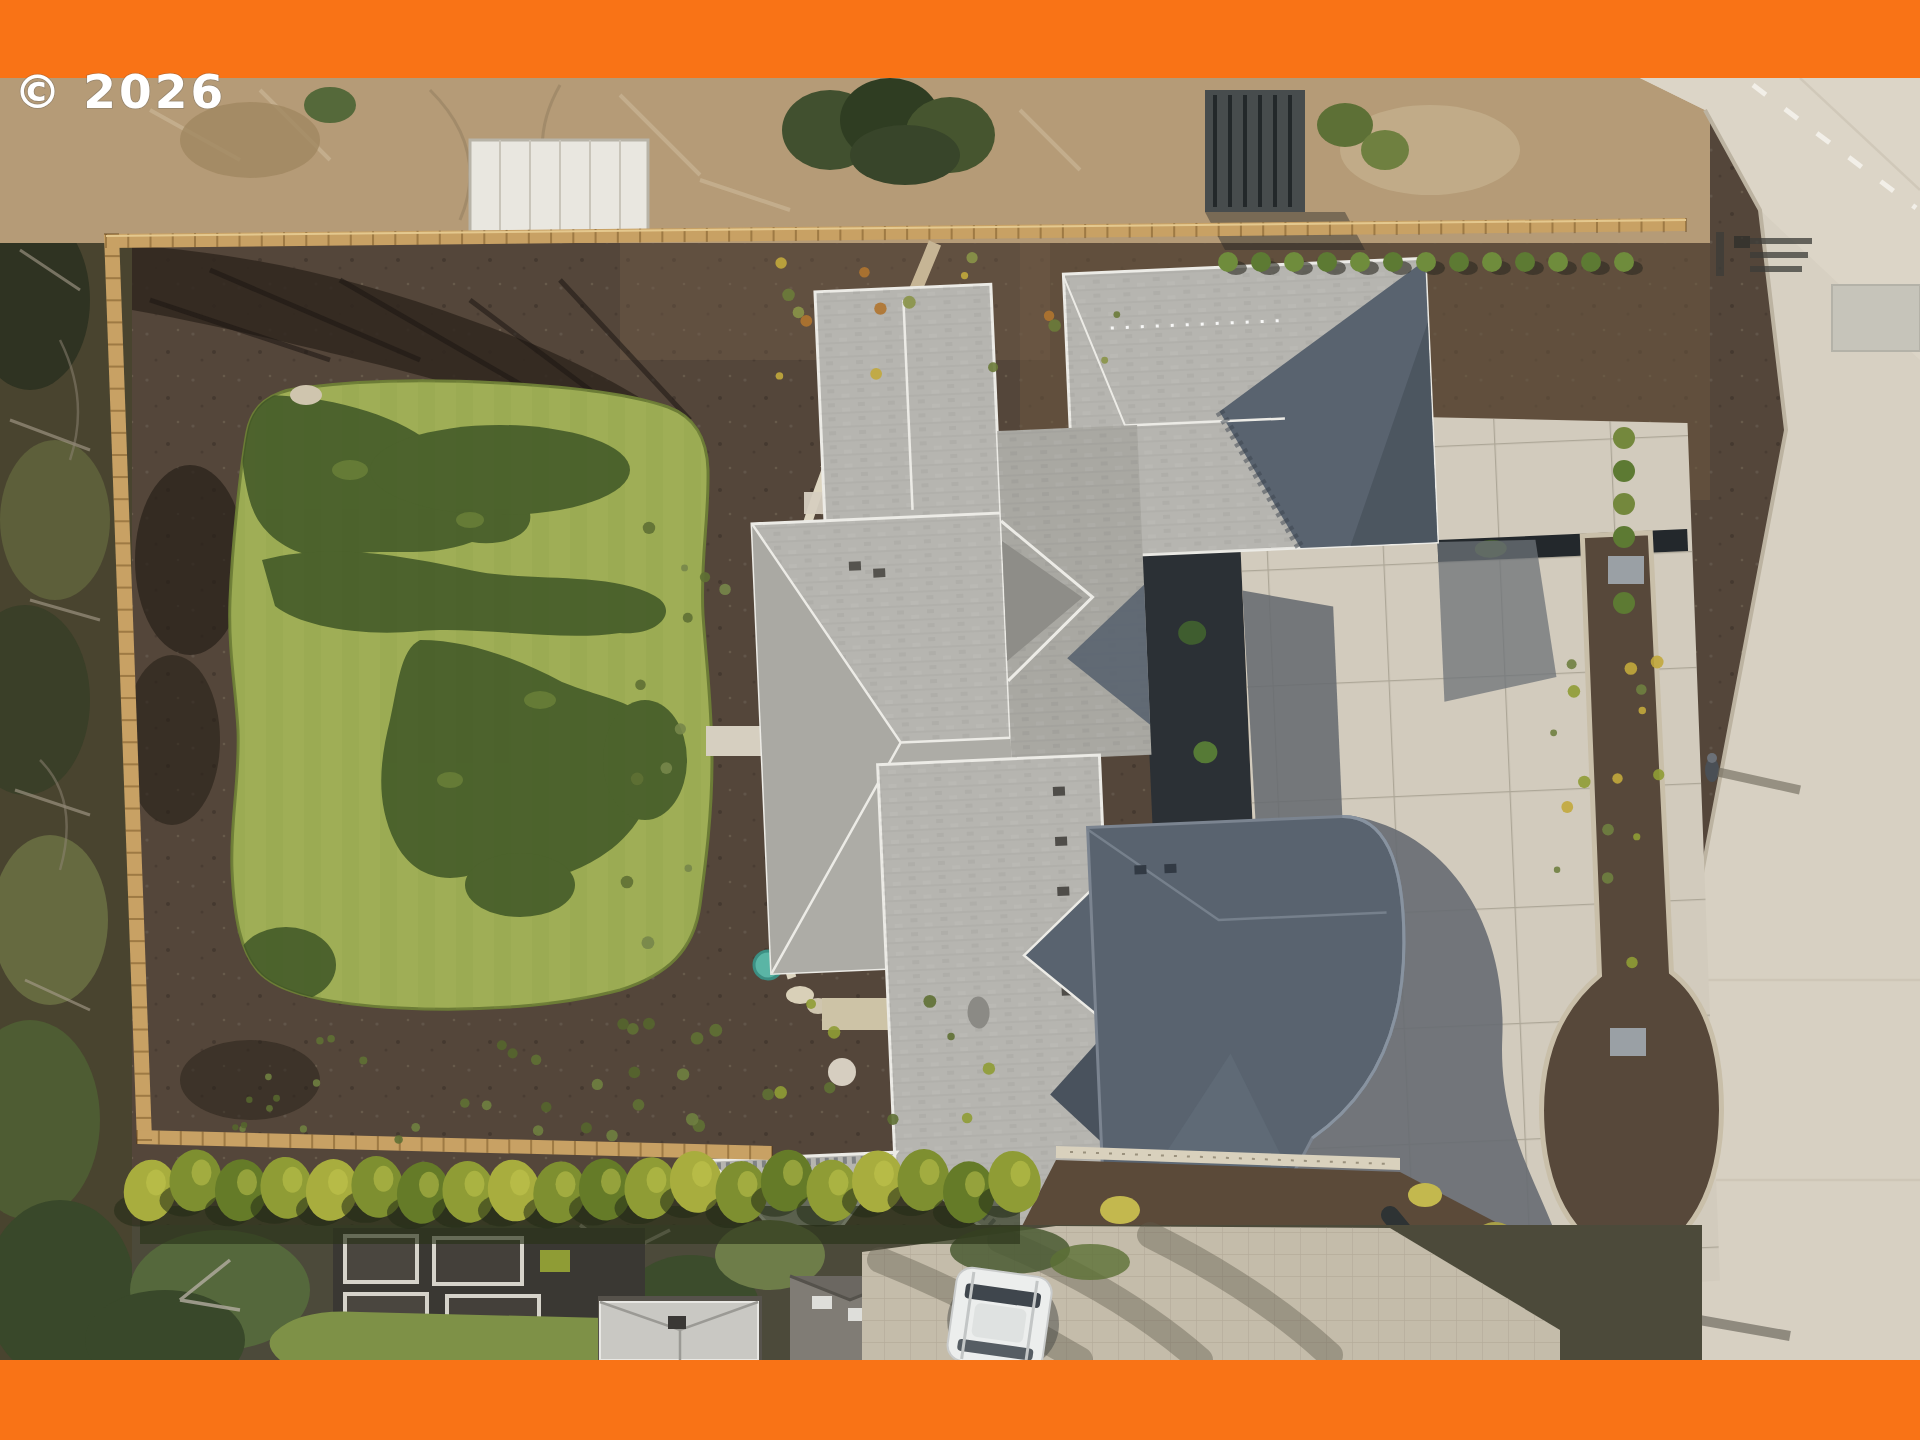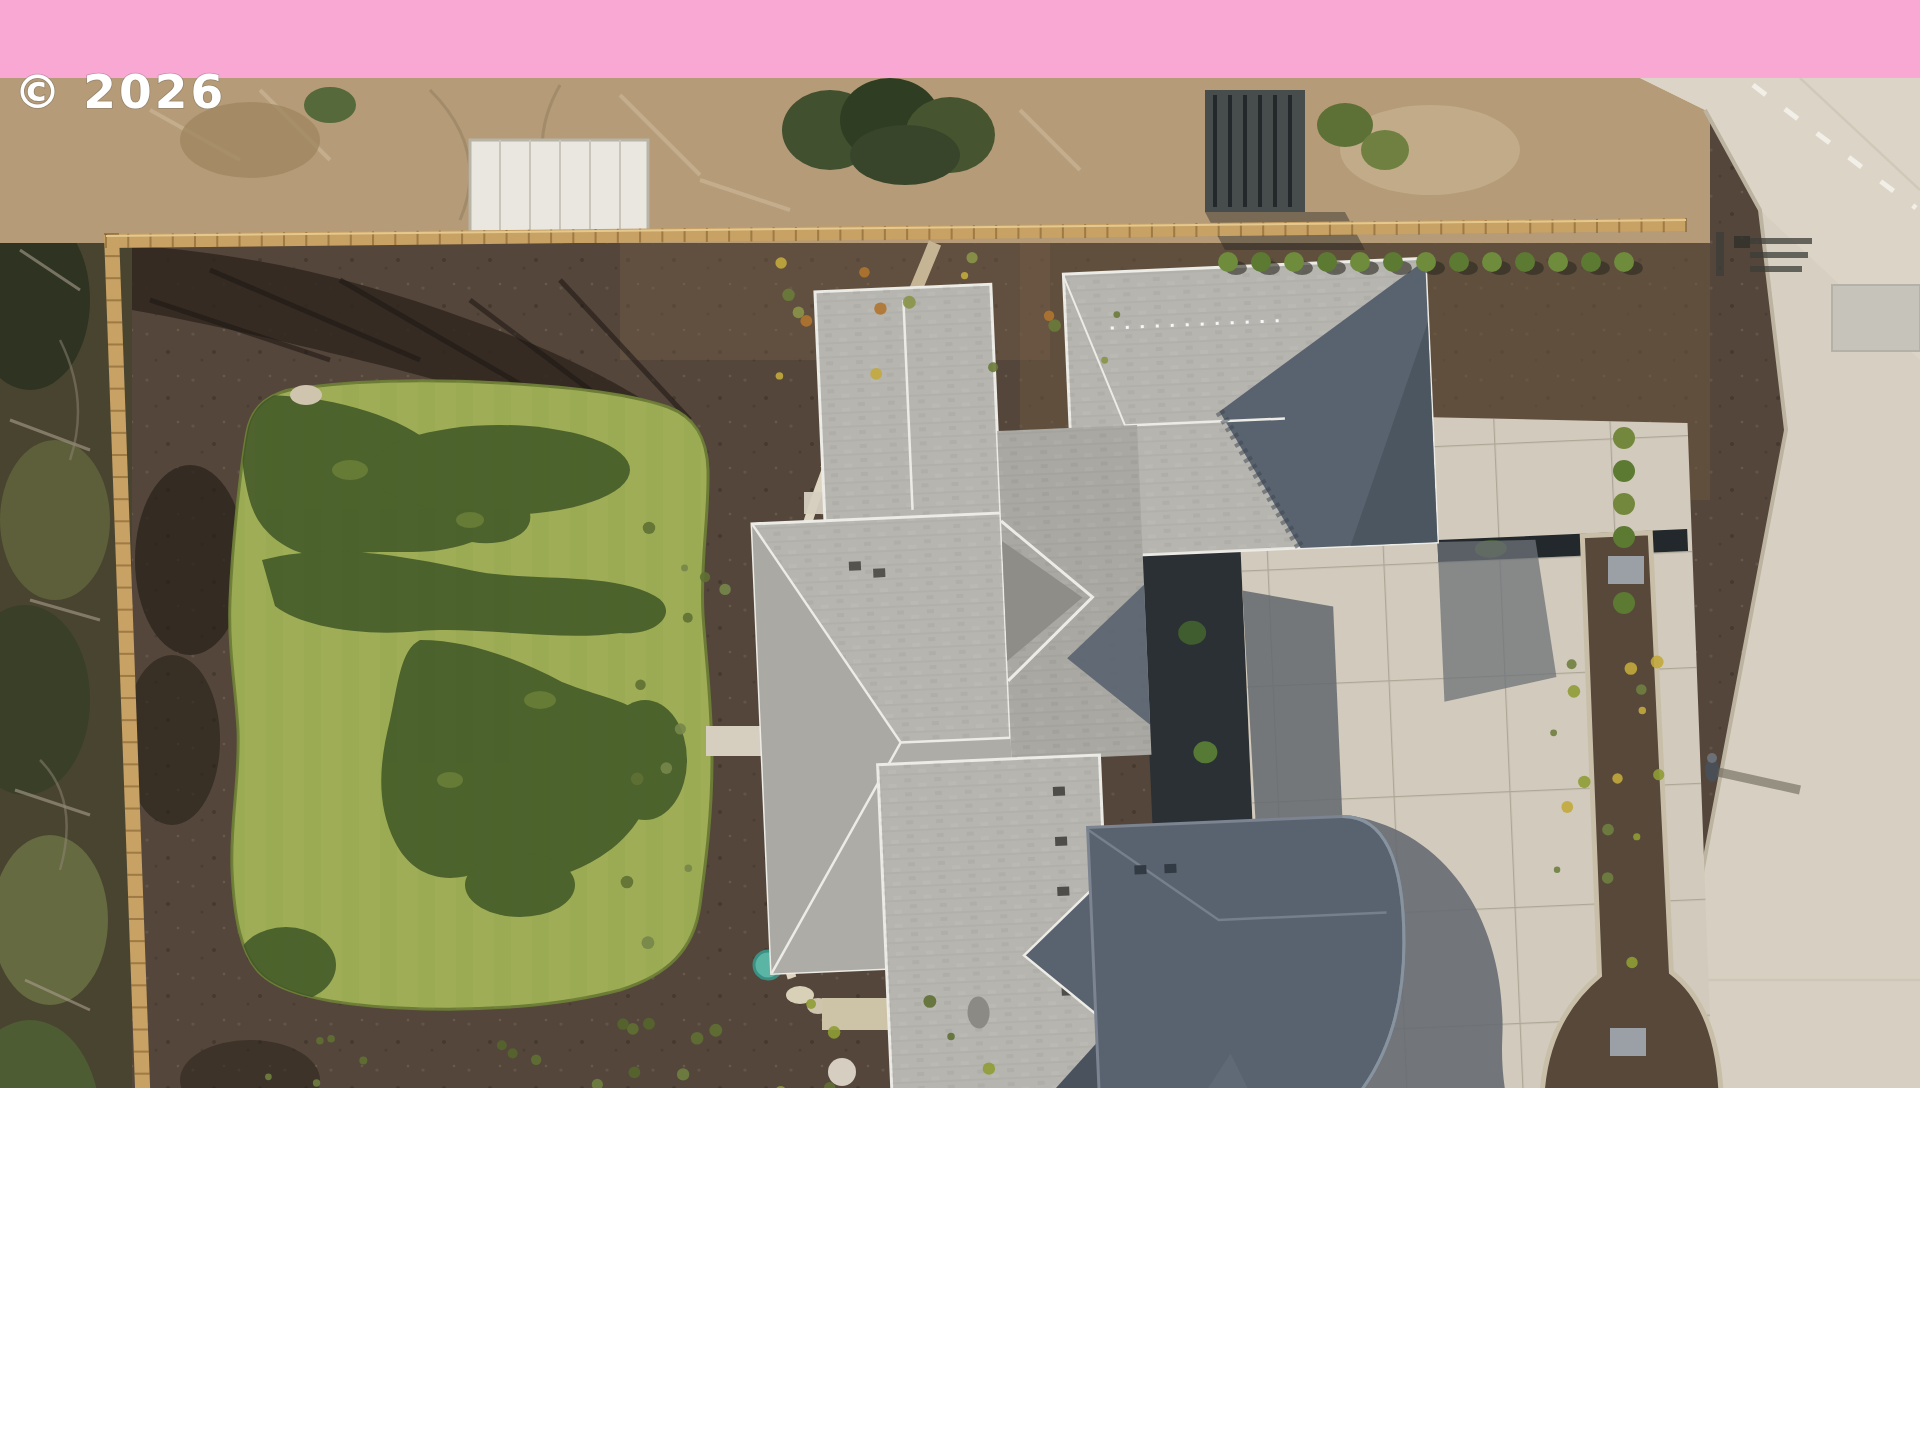--- a/index.html
+++ b/index.html
@@ -1,16 +1,16 @@
 <!DOCTYPE html>
 <html style="--c-frame: #ffffff; --c-mulch: #54463a; --c-lawn: #9fae56; --c-lawnsh: #3f5626; --c-woodland: #49442f; --c-dirt: #b59b77; --c-fence: #c8a164; --c-roofl: #b6b5b0; --c-roofm: #a9a8a2; --c-roofsh: #59636f; --c-roofshd: #49525d; --c-eave: #ecebe6; --c-concrete: #d2cbbd; --c-road: #d7d0c2; --c-hedge: #7e8f30; --c-hedgel: #a8ad3e; --c-paver: #c4bcaa; --c-teal: #5ab5a5; --c-car: #eceeed;"><head>
 <meta charset="utf-8">
 <style>
   html,body{margin:0;padding:0;background:#ffffff;}
-  .page{position:relative;width:1920px;height:1088px;background:#f9a8d4;overflow:hidden;
+  .page{position:relative;width:1920px;height:1440px;background:#f97316;overflow:hidden;
         font-family:"Liberation Sans", sans-serif;}
   svg{position:absolute;left:0;top:0;display:block;}
   .wm{font-family:"DejaVu Sans","Liberation Sans",sans-serif;font-weight:bold;
       font-size:47px;letter-spacing:3px;fill:var(--c-frame,#ffffff);
       paint-order:stroke;stroke:rgba(90,90,90,.35);stroke-width:1.5px;}
 </style>
 </head>
 <body>
 
 <div class="page">

